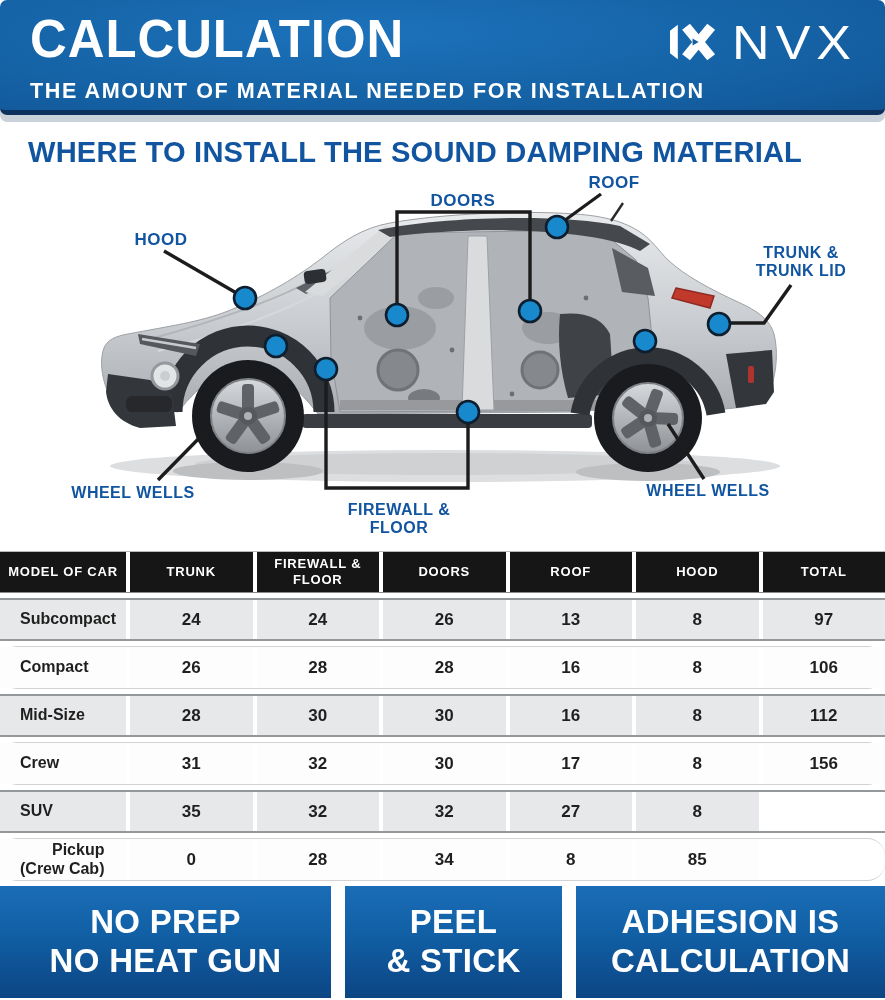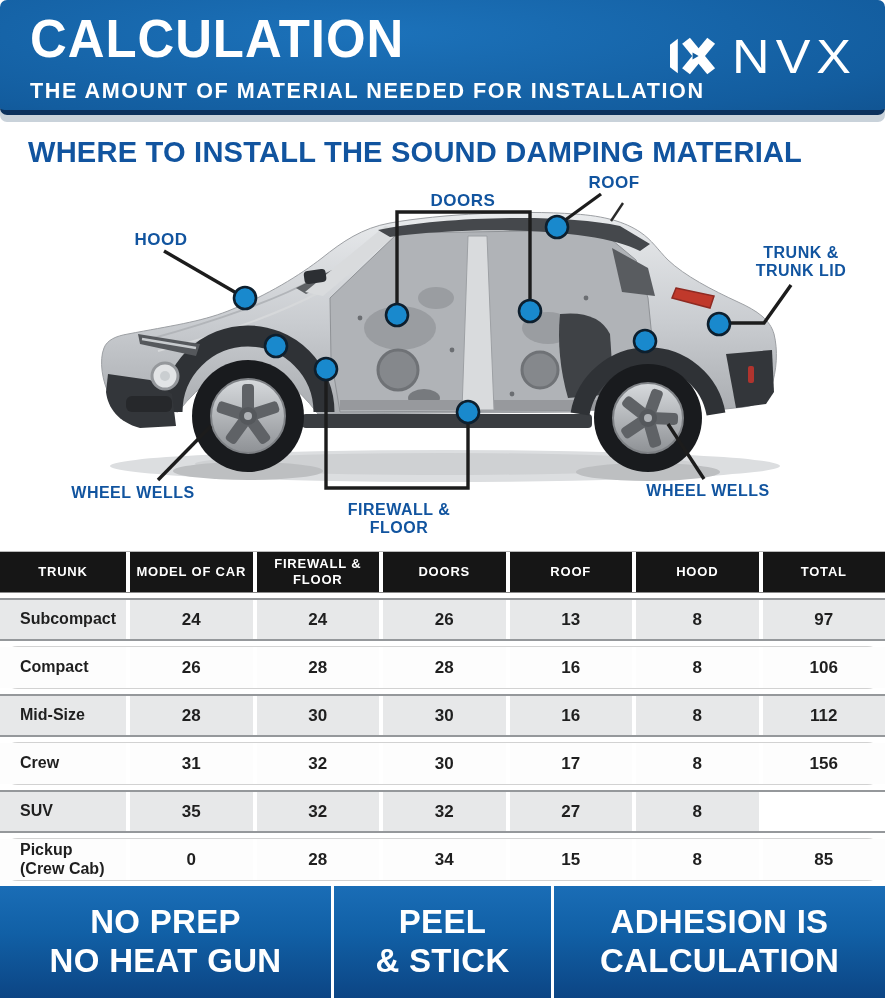--- a/index.html
+++ b/index.html
@@ -16,21 +16,21 @@
   .header-title{
     position:absolute;left:30px;top:8px;margin:0;
     color:#fff;font-size:53px;font-weight:800;letter-spacing:1px;
     transform:scaleX(.96);transform-origin:left center;white-space:nowrap;
   }
   .header-sub{
     position:absolute;left:30px;top:78px;margin:0;
     color:#fff;font-size:22px;font-weight:700;letter-spacing:1.6px;white-space:nowrap;
     transform:scaleX(.98);transform-origin:left center;
   }
-  .brand{position:absolute;right:28px;top:30px;display:flex;align-items:center;gap:10px;}
+  .brand{position:absolute;right:28px;top:16px;display:flex;align-items:center;gap:10px;}
   .brand svg{display:block;}
   .brand-text{
     color:#fff;font-size:52px;font-weight:400;letter-spacing:6px;line-height:1;
     transform:scaleY(.92);
   }
 
   
   .section-title{
     margin:20px 0 0 28px;height:30px;
     color:#11549f;font-size:30px;font-weight:800;letter-spacing:.2px;white-space:nowrap;
@@ -54,24 +54,24 @@
   .trow.gray{border-top:2px solid #95989b;border-bottom:2px solid #95989b;}
   .trow.white{border-top:1px solid #d2d2d2;border-bottom:1px solid #d2d2d2;border-radius:18px;}
   .cell{display:flex;align-items:center;justify-content:center;text-align:center;box-sizing:border-box;}
   .thead .cell{
     background:#161616;color:#fff;font-size:13px;font-weight:700;letter-spacing:.8px;
     line-height:1.25;text-transform:uppercase;padding:0 4px;
   }
   .tdata .cell{font-size:17px;font-weight:700;color:#1f1f1f;}
   .trow.gray .cell{background:#e7e8e9;}
   .trow.white .cell{background:#fdfdfd;}
-  .cell.model{justify-content:flex-start;text-align:left;padding-left:20px;font-size:16px;white-space:pre-line;line-height:1.15;}
-
-  
-  .footer{height:112px;display:grid;grid-template-columns:331px 223px 1fr;}
+  .cell.model{justify-content:flex-start;text-align:right;padding-left:20px;font-size:16px;white-space:pre-line;line-height:1.15;}
+
+  
+  .footer{height:112px;display:grid;grid-template-columns:331px 223px 1fr;gap:11px;}
   .badge{
     background:linear-gradient(180deg,#1a6db6 0%,#1160a6 42%,#0c4584 100%);
     display:flex;flex-direction:column;align-items:center;justify-content:center;
     color:#fff;font-weight:800;font-size:33px;line-height:1.18;text-align:center;
     letter-spacing:.3px;
   }
   .badge.mid{border-left:3px solid #fff;border-right:3px solid #fff;}
 </style>
 </head>
 <body>
@@ -269,22 +269,22 @@
     <text class="diag-label" x="133" y="500" font-size="16">WHEEL WELLS</text>
     <text class="diag-label" x="708" y="498" font-size="16">WHEEL WELLS</text>
     <text class="diag-label" x="399" y="517" font-size="16">FIREWALL &amp;</text>
     <text class="diag-label" x="399" y="535" font-size="16">FLOOR</text>
   </g>
 </svg>
 </div>
 
 <div class="mat-table">
   <div class="trow thead">
+    <div class="cell">MODEL OF CAR</div>
     <div class="cell">TRUNK</div>
-    <div class="cell">MODEL OF CAR</div>
     <div class="cell">FIREWALL &amp; FLOOR</div>
     <div class="cell">DOORS</div>
     <div class="cell">ROOF</div>
     <div class="cell">HOOD</div>
     <div class="cell">TOTAL</div>
   </div>
 
   <div class="trow tdata gray">
     <div class="cell model">Subcompact</div>
     <div class="cell">24</div>
@@ -333,21 +333,20 @@
     <div class="cell">27</div>
     <div class="cell">8</div>
   </div>
 
   <div class="trow tdata white">
     <div class="cell model">Pickup
 (Crew Cab)</div>
     <div class="cell">0</div>
     <div class="cell">28</div>
     <div class="cell">34</div>
-    <div class="cell">15</div>
     <div class="cell">8</div>
     <div class="cell">85</div>
   </div>
 </div>
 
 <div class="footer">
   <div class="badge">
     <span>NO PREP</span>
     <span>NO HEAT GUN</span>
   </div>

